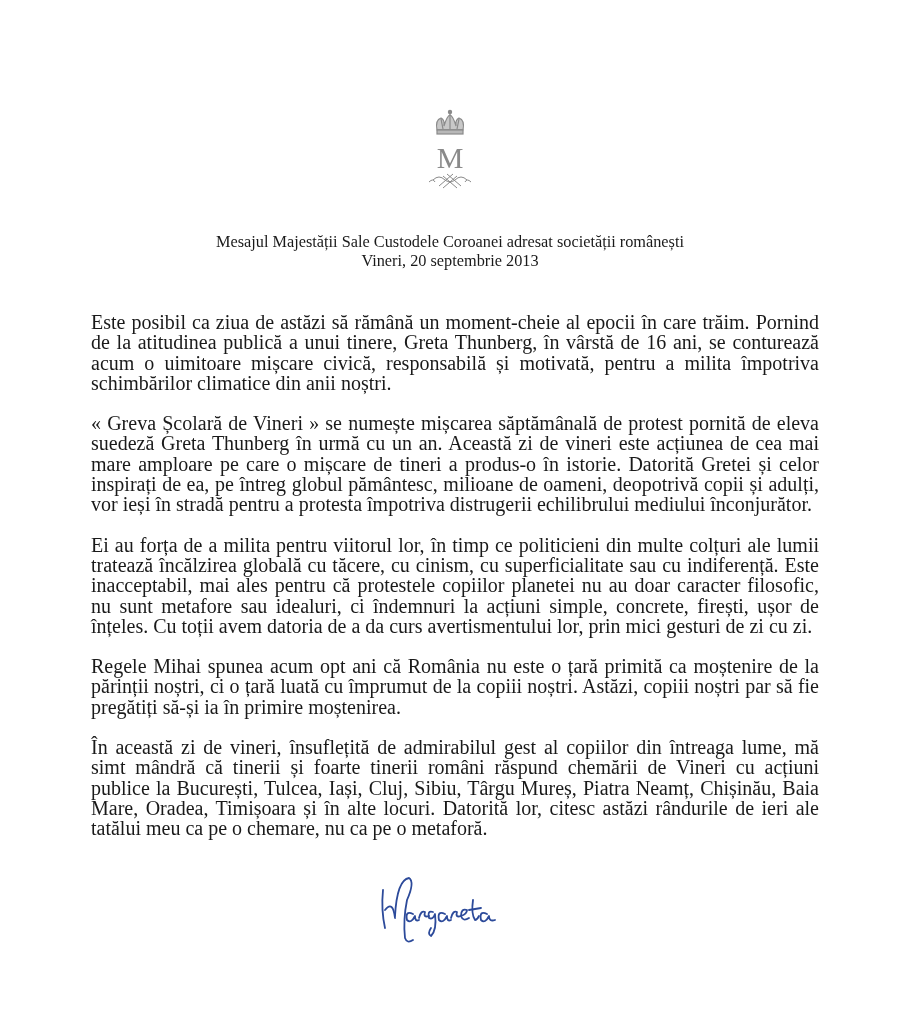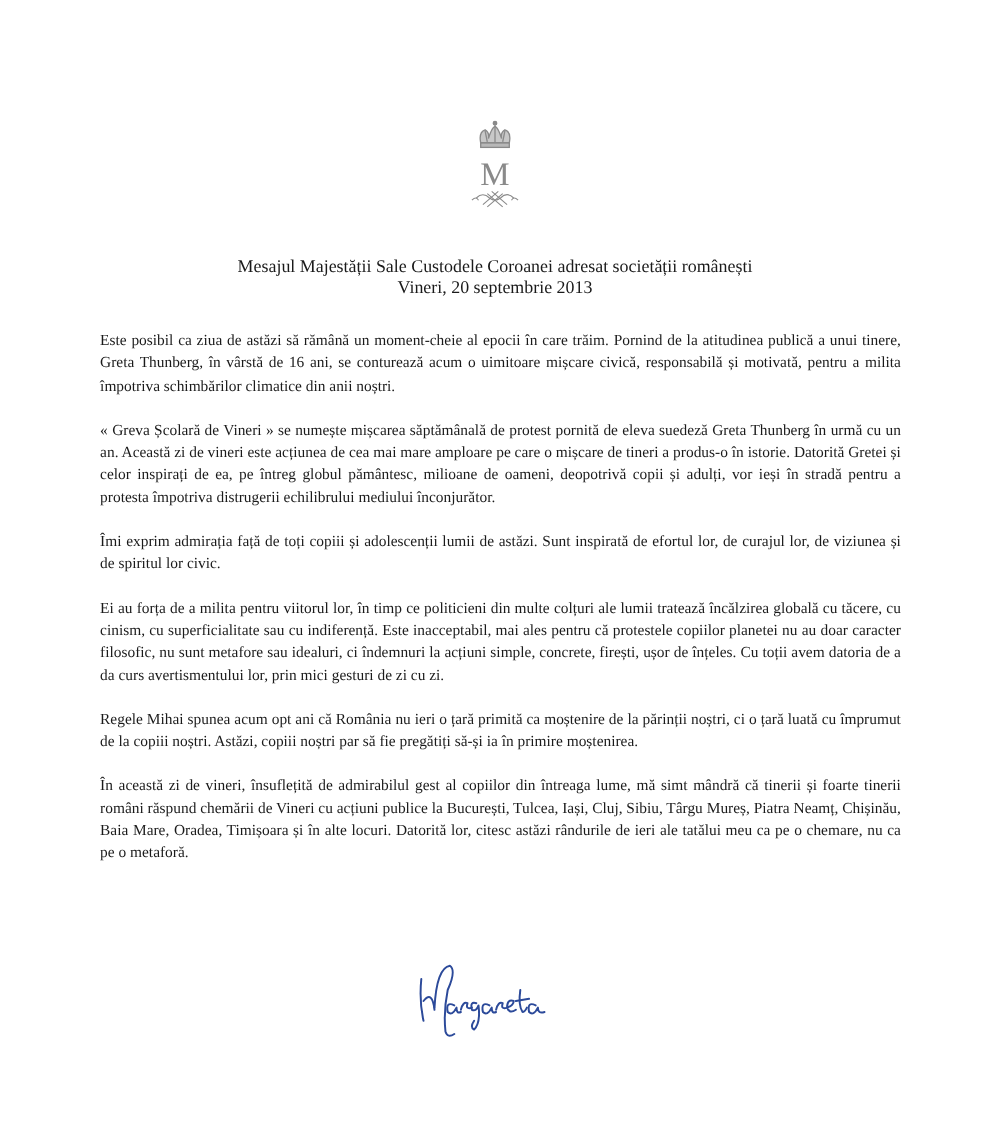--- a/index.html
+++ b/index.html
@@ -1,19 +1,19 @@
 <!DOCTYPE html>
 <html><head>
 <meta charset="utf-8">
 <style>
   html, body { margin: 0; padding: 0; background: #ffffff; }
   body { width: 900px; height: 1031px; position: relative; overflow: hidden; font-family: "Liberation Serif", serif; color: #1a1a1a; }
   .monogram { position: absolute; left: 425px; top: 108px; width: 50px; height: 85px; }
   .header { position: absolute; left: 0; top: 232px; width: 900px; text-align: center; font-size: 16.3px; line-height: 19px; }
-  .body-text { position: absolute; left: 91px; top: 301px; width: 728px; font-size: 14px; line-height: 20.3px; }
+  .body-text { position: absolute; left: 91px; top: 312px; width: 728px; font-size: 20px; line-height: 20.3px; }
   .body-text p { margin: 0 0 20px 0; text-align: justify; text-align-last: left; }
   .signature { position: absolute; left: 375px; top: 870px; width: 150px; height: 80px; }
 </style>
 </head>
 <body>
 
 <div class="monogram">
   <svg width="50" height="85" viewBox="0 0 50 85">
 
     <g fill="none" stroke="#8a8a8a" stroke-width="1.2">
@@ -40,23 +40,22 @@
 </div>
 
 <div class="header">
   <div>Mesajul Majestății Sale Custodele Coroanei adresat societății românești</div>
   <div>Vineri, 20 septembrie 2013</div>
 </div>
 
 <div class="body-text">
   <p>Este posibil ca ziua de astăzi să rămână un moment-cheie al epocii în care trăim. Pornind de la atitudinea publică a unui tinere, Greta Thunberg, în vârstă de 16 ani, se conturează acum o uimitoare mișcare civică, responsabilă și motivată, pentru a milita împotriva schimbărilor climatice din anii noștri.</p>
   <p>« Greva Școlară de Vineri » se numește mișcarea săptămânală de protest pornită de eleva suedeză Greta Thunberg în urmă cu un an. Această zi de vineri este acțiunea de cea mai mare amploare pe care o mișcare de tineri a produs-o în istorie. Datorită Gretei și celor inspirați de ea, pe întreg globul pământesc, milioane de oameni, deopotrivă copii și adulți, vor ieși în stradă pentru a protesta împotriva distrugerii echilibrului mediului înconjurător.</p>
-  <p>Îmi exprim admirația față de toți copiii și adolescenții lumii de astăzi. Sunt inspirată de efortul lor, de curajul lor, de viziunea și de spiritul lor civic.</p>
   <p>Ei au forța de a milita pentru viitorul lor, în timp ce politicieni din multe colțuri ale lumii tratează încălzirea globală cu tăcere, cu cinism, cu superficialitate sau cu indiferență. Este inacceptabil, mai ales pentru că protestele copiilor planetei nu au doar caracter filosofic, nu sunt metafore sau idealuri, ci îndemnuri la acțiuni simple, concrete, firești, ușor de înțeles. Cu toții avem datoria de a da curs avertismentului lor, prin mici gesturi de zi cu zi.</p>
-  <p>Regele Mihai spunea acum opt ani că România nu ieri o țară primită ca moștenire de la părinții noștri, ci o țară luată cu împrumut de la copiii noștri. Astăzi, copiii noștri par să fie pregătiți să-și ia în primire moștenirea.</p>
+  <p>Regele Mihai spunea acum opt ani că România nu este o țară primită ca moștenire de la părinții noștri, ci o țară luată cu împrumut de la copiii noștri. Astăzi, copiii noștri par să fie pregătiți să-și ia în primire moștenirea.</p>
   <p>În această zi de vineri, însuflețită de admirabilul gest al copiilor din întreaga lume, mă simt mândră că tinerii și foarte tinerii români răspund chemării de Vineri cu acțiuni publice la București, Tulcea, Iași, Cluj, Sibiu, Târgu Mureș, Piatra Neamț, Chișinău, Baia Mare, Oradea, Timișoara și în alte locuri. Datorită lor, citesc astăzi rândurile de ieri ale tatălui meu ca pe o chemare, nu ca pe o metaforă.</p>
 </div>
 
 <div class="signature" title="Margareta">
   <svg width="150" height="80" viewBox="0 0 150 80">
     <g fill="none" stroke="#2c4a9a" stroke-width="1.8" stroke-linecap="round" stroke-linejoin="round">
 
       <path d="M8 20 Q6 40 10 58"></path>
       <path d="M10 40 Q18 30 20 48"></path>
       <path d="M20 46 Q22 10 34 8 Q40 12 32 30 Q28 50 30 68 Q32 74 38 70"></path>

